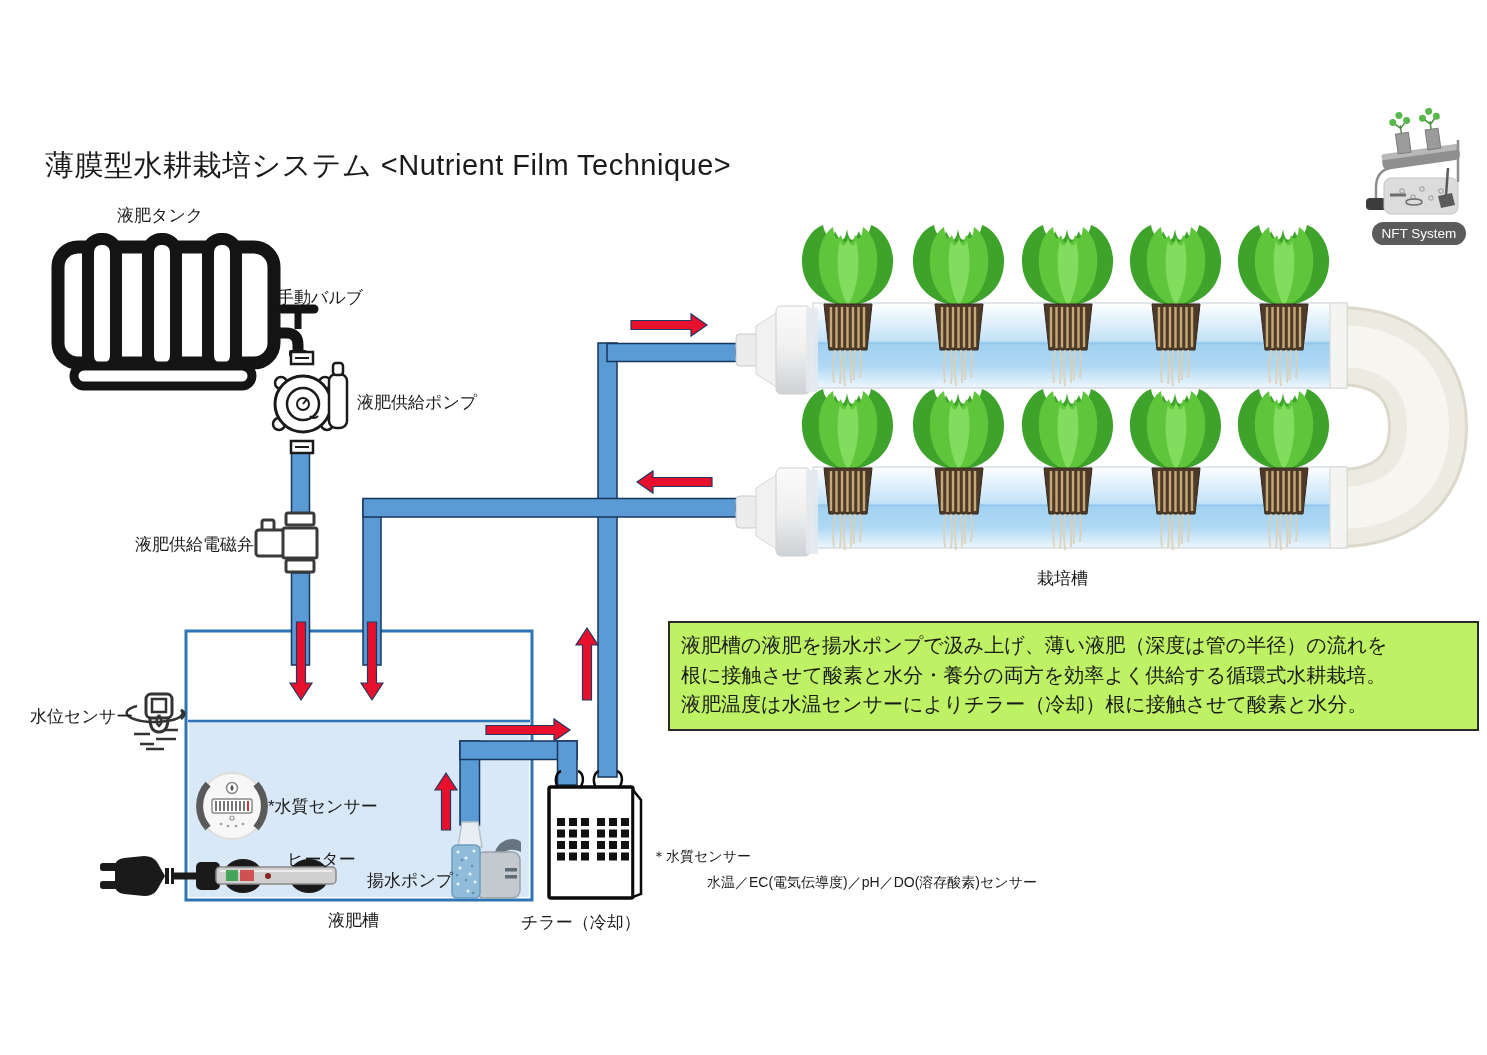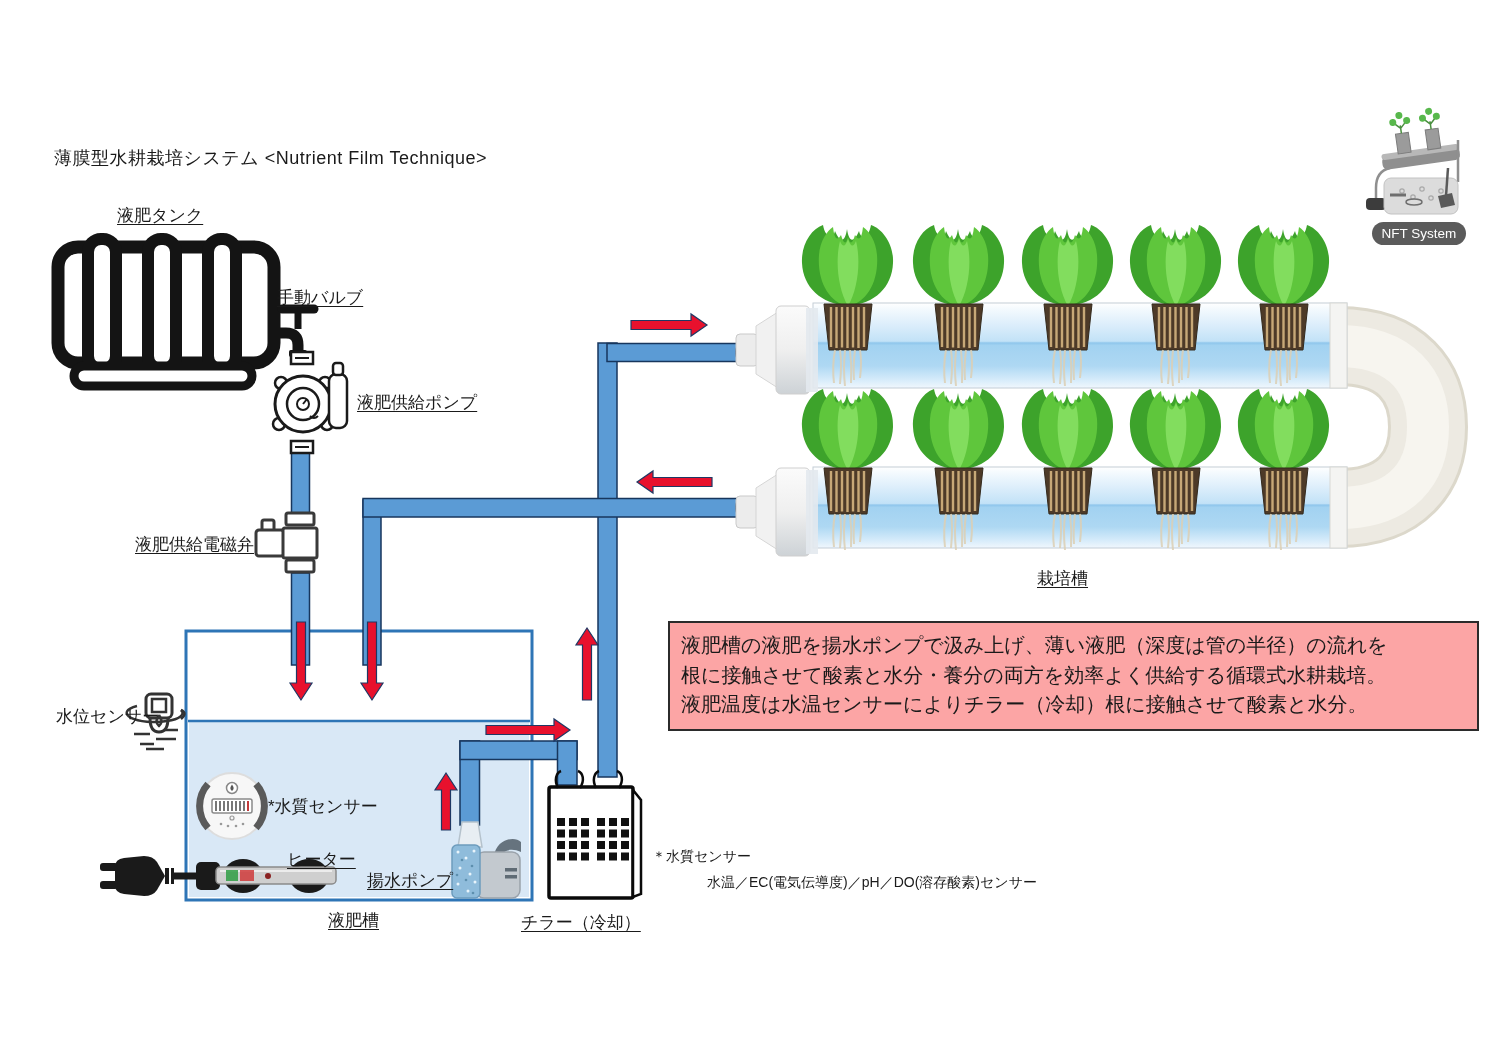--- a/index.html
+++ b/index.html
@@ -2,25 +2,25 @@
 <html><head>
 <meta charset="utf-8">
 <style>
   html,body{margin:0;padding:0;background:#ffffff;}
   #stage{
     position:relative;width:1487px;height:1055px;background:#ffffff;overflow:hidden;
     font-family:"Liberation Sans","DejaVu Sans",sans-serif;color:#1a1a1a;
   }
   #diagram-svg{position:absolute;left:0;top:0;}
   .lbl{position:absolute;font-size:17px;white-space:nowrap;color:#1a1a1a;}
-  .lbl.u{text-decoration:underline;text-underline-offset:3px;}
-  #page-title{position:absolute;left:45px;top:146px;font-size:18px;letter-spacing:0.5px;white-space:nowrap;margin-left:9px;}
+  .lbl.u{text-underline-offset:3px;}
+  #page-title{position:absolute;left:45px;top:146px;font-size:29px;letter-spacing:0.5px;white-space:nowrap;}
   #info-box{
     position:absolute;left:668px;top:621px;width:785px;border:2px solid #2b2b2b;
-    background:#fca5a5;padding:8px 11px 9px 11px;font-size:20px;line-height:29.5px;white-space:nowrap;
+    background:#bef264;padding:8px 11px 9px 11px;font-size:20px;line-height:29.5px;white-space:nowrap;
   }
   #info-box p{margin:0;}
   .footnote{position:absolute;font-size:14px;white-space:nowrap;}
 </style>
 </head>
 <body>
 
 <div id="stage">
 
 <svg id="diagram-svg" width="1487" height="1055" viewBox="0 0 1487 1055">
@@ -311,21 +311,21 @@
     <text x="1419" y="238" text-anchor="middle" font-size="13.5" fill="#ffffff" font-family="Liberation Sans, DejaVu Sans, sans-serif">NFT System</text>
   </g>
 </svg>
 
 <div id="page-title">薄膜型水耕栽培システム &lt;Nutrient Film Technique&gt;</div>
 
 <span class="lbl u" style="left:117px;top:204px;">液肥タンク</span>
 <span class="lbl u" style="left:277px;top:286px;">手動バルブ</span>
 <span class="lbl u" style="left:357px;top:391px;text-align:center;">液肥供給ポンプ</span>
 <span class="lbl u" style="left:135px;top:533px;">液肥供給電磁弁</span>
-<span class="lbl" style="left:30px;top:705px;margin-left:26px;">水位センサー</span>
+<span class="lbl" style="left:30px;top:705px;">水位センサー</span>
 <span class="lbl" style="left:268px;top:795px;">*水質センサー</span>
 <span class="lbl u" style="left:287px;top:848px;">ヒーター</span>
 <span class="lbl u" style="left:367px;top:869px;">揚水ポンプ</span>
 <span class="lbl u" style="left:328px;top:909px;">液肥槽</span>
 <span class="lbl u" style="left:521px;top:911px;">チラー（冷却）</span>
 <span class="lbl u" style="left:1037px;top:567px;">栽培槽</span>
 
 <div id="info-box">
   <p>液肥槽の液肥を揚水ポンプで汲み上げ、薄い液肥（深度は管の半径）の流れを</p>
   <p>根に接触させて酸素と水分・養分の両方を効率よく供給する循環式水耕栽培。</p>

